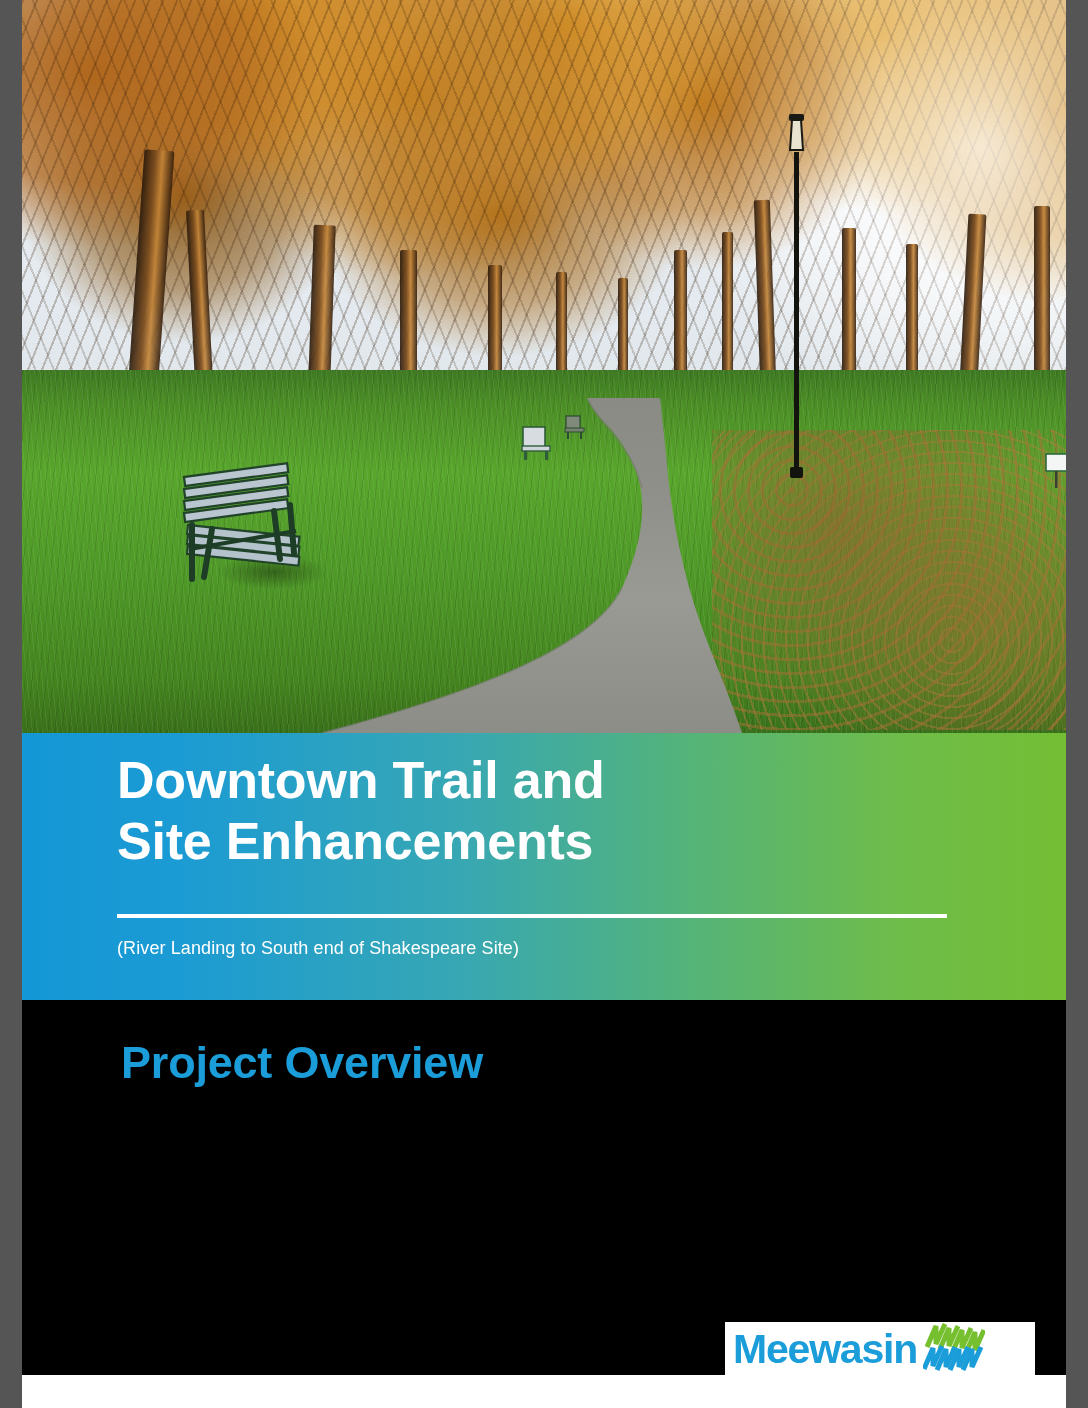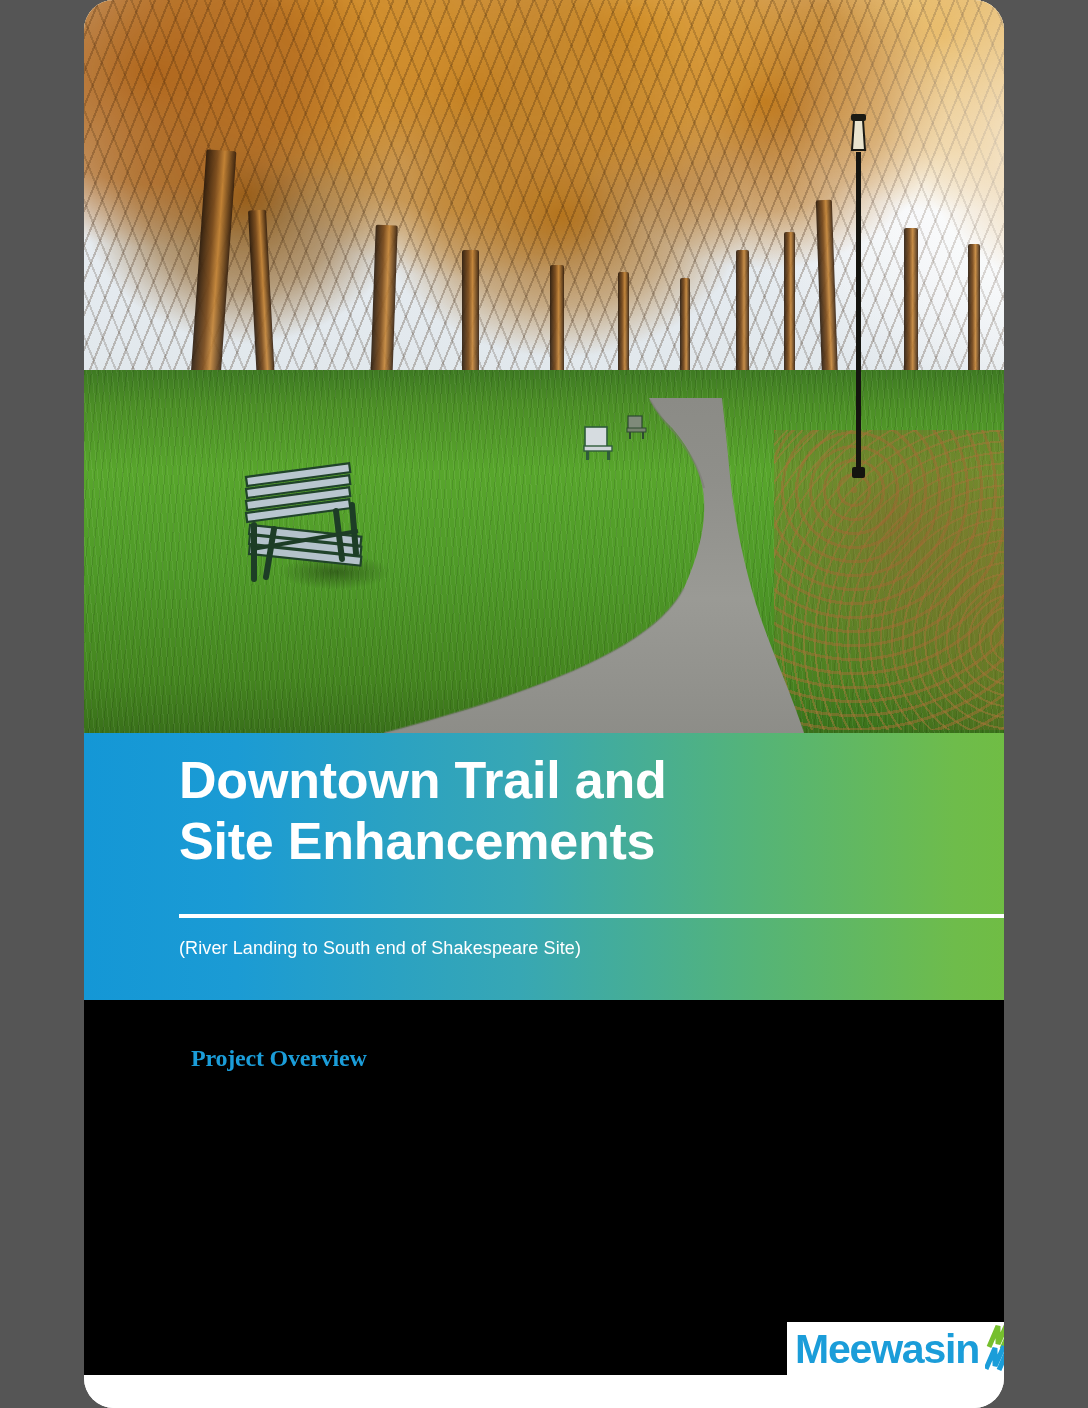--- a/index.html
+++ b/index.html
@@ -3,27 +3,26 @@
 <meta charset="utf-8">
 <title>Downtown Trail and Site Enhancements</title>
 <style>
   html, body {
     margin: 0;
     padding: 0;
     background: #555;
   }
   .page {
     position: relative;
-    width: 920px;
+    width: 1044px;
     height: 1408px;
     margin: 0 auto;
     background: #ffffff;
     overflow: hidden;
     font-family: "Liberation Sans", sans-serif;
-    border-radius: 30px;
   }
 
   
   .photo {
     position: absolute;
     left: 0;
     top: 0;
     width: 1088px;
     height: 733px;
     overflow: hidden;
@@ -173,25 +172,24 @@
   .black-panel {
     position: absolute;
     left: 0; top: 1000px;
     width: 1088px; height: 375px;
     background: #000000;
   }
   .section-heading {
     position: absolute;
     left: 95px; top: 33px;
     color: #1b9dd9;
-    font-size: 24px;
+    font-size: 45px;
     font-weight: bold;
     letter-spacing: -0.2px;
-    margin: 12px;
-    font-family: Liberation Serif, serif;
+    margin: 4px;
   }
 
   
   .logo-box {
     position: absolute;
     left: 703px; top: 1322px;
     width: 310px; height: 54px;
     background: #ffffff;
     display: flex;
     align-items: center;

